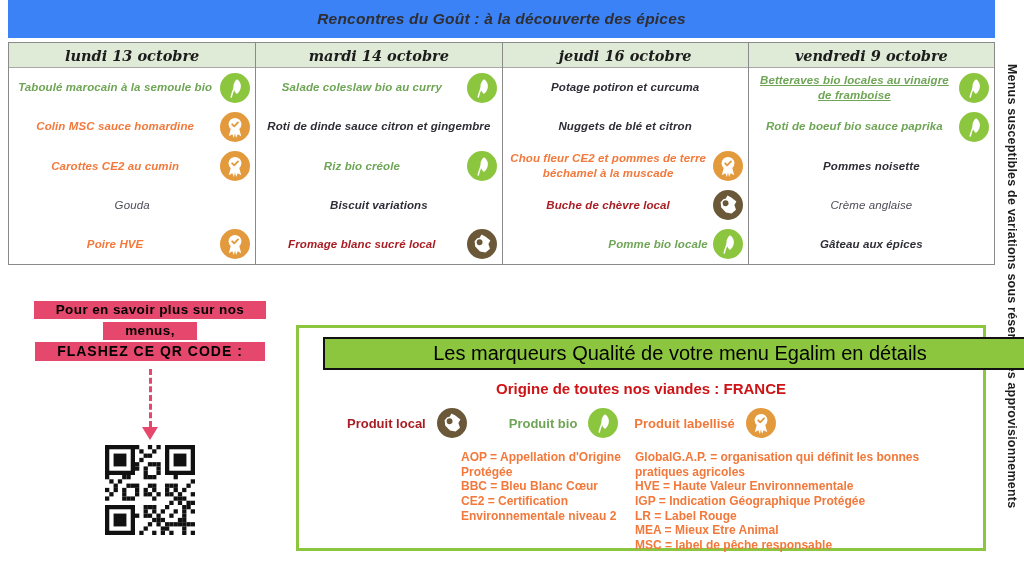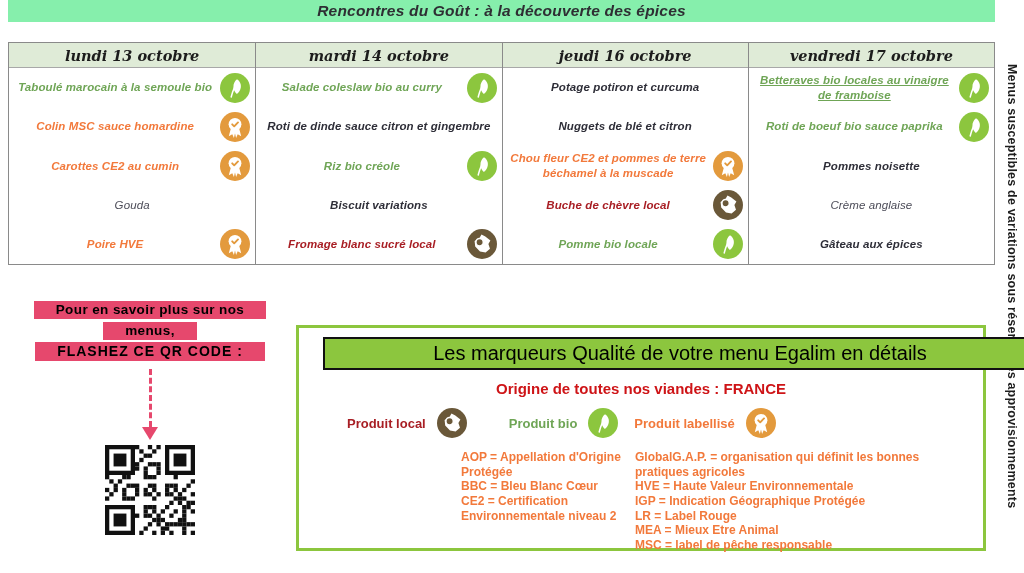--- a/index.html
+++ b/index.html
@@ -1,22 +1,22 @@
 <!DOCTYPE html>
 <html><head>
 <meta charset="utf-8">
 <style>
   * { margin:0; padding:0; box-sizing:border-box; }
   html,body { width:1024px; height:573px; background:#fff; overflow:hidden;
               font-family:"Liberation Sans", sans-serif; }
   .page { position:relative; width:1024px; height:573px; background:#fff; }
 
   
-  .title-band { position:absolute; left:8px; top:0; width:987px; height:22px;
-                background:#86efac; display:flex; align-items:center; justify-content:center; }
+  .title-band { position:absolute; left:8px; top:0; width:987px; height:38px;
+                background:#3b82f6; display:flex; align-items:center; justify-content:center; }
   .title-band span { font-size:15.5px; font-weight:bold; font-style:italic; color:#2E2E33; letter-spacing:.2px; }
 
   
   .menu-table { position:absolute; left:8px; top:42px; width:987px; height:223px;
                 border:1.5px solid #8a8a8a; display:grid; grid-template-columns:repeat(4,1fr); background:#fff; }
   .day-col { display:flex; flex-direction:column; border-left:1.5px solid #8a8a8a; }
   .day-col:first-child { border-left:none; }
   .day-header { height:25px; background:#DFEBD7; border-bottom:1px solid #a8a8a8;
                 display:flex; align-items:center; justify-content:center;
                 font-family:"DejaVu Serif", serif; font-style:italic; font-weight:bold;
@@ -204,33 +204,33 @@
             <span class="cell-icon">
               <svg width="30" height="30" viewBox="0 0 30 30">
                 <circle cx="15" cy="15" r="15" fill="#6A5839"></circle>
                 <path d="M14.5 5.6 L18.3 7.6 L23.4 11.4 L21.4 15 L23 19.8 L18.6 23.4 L13 22.4 L8.2 17.6 L7.6 12 L12 9.8 Z" fill="#fff"></path>
                 <circle cx="12.6" cy="13.2" r="3.7" fill="#6A5839" stroke="#fff" stroke-width="1.5"></circle>
                 <line x1="15.4" y1="16.2" x2="19.4" y2="20.6" stroke="#fff" stroke-width="2.2" stroke-linecap="round"></line>
               </svg>
             </span>
           </div>
           <div class="cell has-icon">
-            <span class="item-label" style="color: rgb(111, 165, 86);">Pomme bio locale</span>
+            <span class="item-label" style="color: rgb(111, 165, 86); text-align: right;">Pomme bio locale</span>
             <span class="cell-icon">
               <svg width="30" height="30" viewBox="0 0 30 30">
                 <circle cx="15" cy="15" r="15" fill="#8CC63E"></circle>
                 <path d="M17 6.3 C21.9 9.4 22.5 16.4 16.9 21.1 C12.4 17.2 12.1 10.2 17 6.3 Z" fill="#fff"></path>
                 <path d="M11.2 24 C12.5 18.8 14.4 13.3 17.8 8.7" stroke="#fff" stroke-width="1.5" fill="none" stroke-linecap="round"></path>
               </svg>
             </span>
           </div>
         </div>
       </div>
       <div class="day-col">
-        <div class="day-header">vendredi 17 octobre</div>
+        <div class="day-header">vendredi 9 octobre</div>
         <div class="day-body">
           <div class="cell has-icon">
             <span class="item-label" style="color: rgb(111, 165, 86); text-decoration: underline;">Betteraves bio locales au vinaigre de framboise</span>
             <span class="cell-icon">
               <svg width="30" height="30" viewBox="0 0 30 30">
                 <circle cx="15" cy="15" r="15" fill="#8CC63E"></circle>
                 <path d="M17 6.3 C21.9 9.4 22.5 16.4 16.9 21.1 C12.4 17.2 12.1 10.2 17 6.3 Z" fill="#fff"></path>
                 <path d="M11.2 24 C12.5 18.8 14.4 13.3 17.8 8.7" stroke="#fff" stroke-width="1.5" fill="none" stroke-linecap="round"></path>
               </svg>
             </span>

